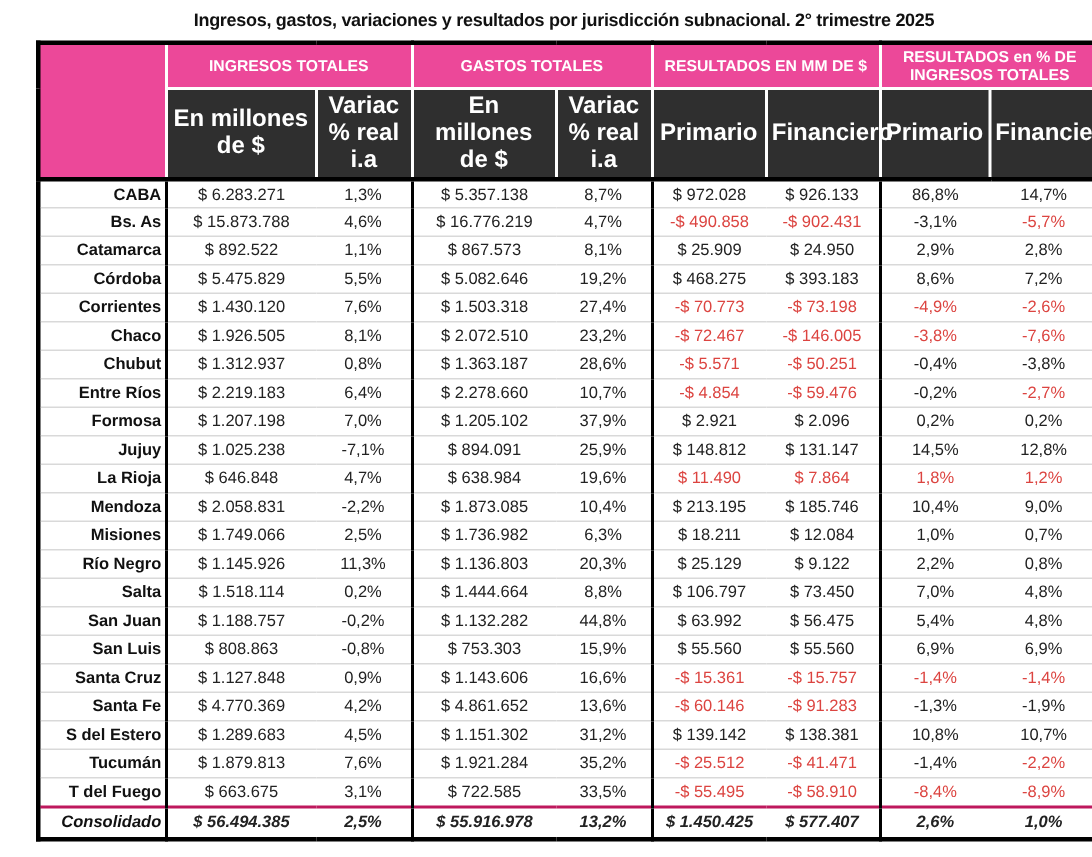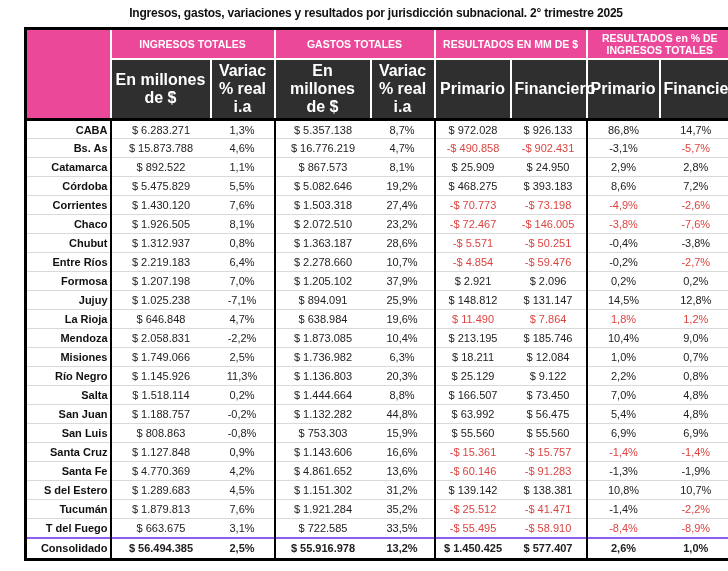--- a/index.html
+++ b/index.html
@@ -63,23 +63,24 @@
   tbody th.rowlabel {
     text-align: right;
     padding-left: 5px;
     font-weight: bold;
     color: #111;
   }
   tbody td { text-align: center; color: #222; }
   tbody td.grp { border-left: 2px solid #000; }
   tbody td.red { color: #dc4440; margin-top: 20px; }
   tbody tr.total td, tbody tr.total th {
-    border-top: 2px solid #8b5cf6;
+    border-top: 2px solid #be185d;
     font-weight: bold;
     height: 22px;
+    font-style: italic;
   }
   .footer {
     text-align: center;
     font-size: 10.5px;
     color: #333;
     margin-top: 16px;
   }
 </style>
 </head>
 <body>
@@ -272,21 +273,21 @@
           <td>$ 9.122</td>
           <td class="grp">2,2%</td>
           <td>0,8%</td>
         </tr>
         <tr>
           <th class="rowlabel">Salta</th>
           <td class="grp">$ 1.518.114</td>
           <td>0,2%</td>
           <td class="grp">$ 1.444.664</td>
           <td>8,8%</td>
-          <td class="grp">$ 166.507</td>
+          <td class="grp">$ 106.797</td>
           <td>$ 73.450</td>
           <td class="grp">7,0%</td>
           <td>4,8%</td>
         </tr>
         <tr>
           <th class="rowlabel">San Juan</th>
           <td class="grp">$ 1.188.757</td>
           <td>-0,2%</td>
           <td class="grp">$ 1.132.282</td>
           <td>44,8%</td>

